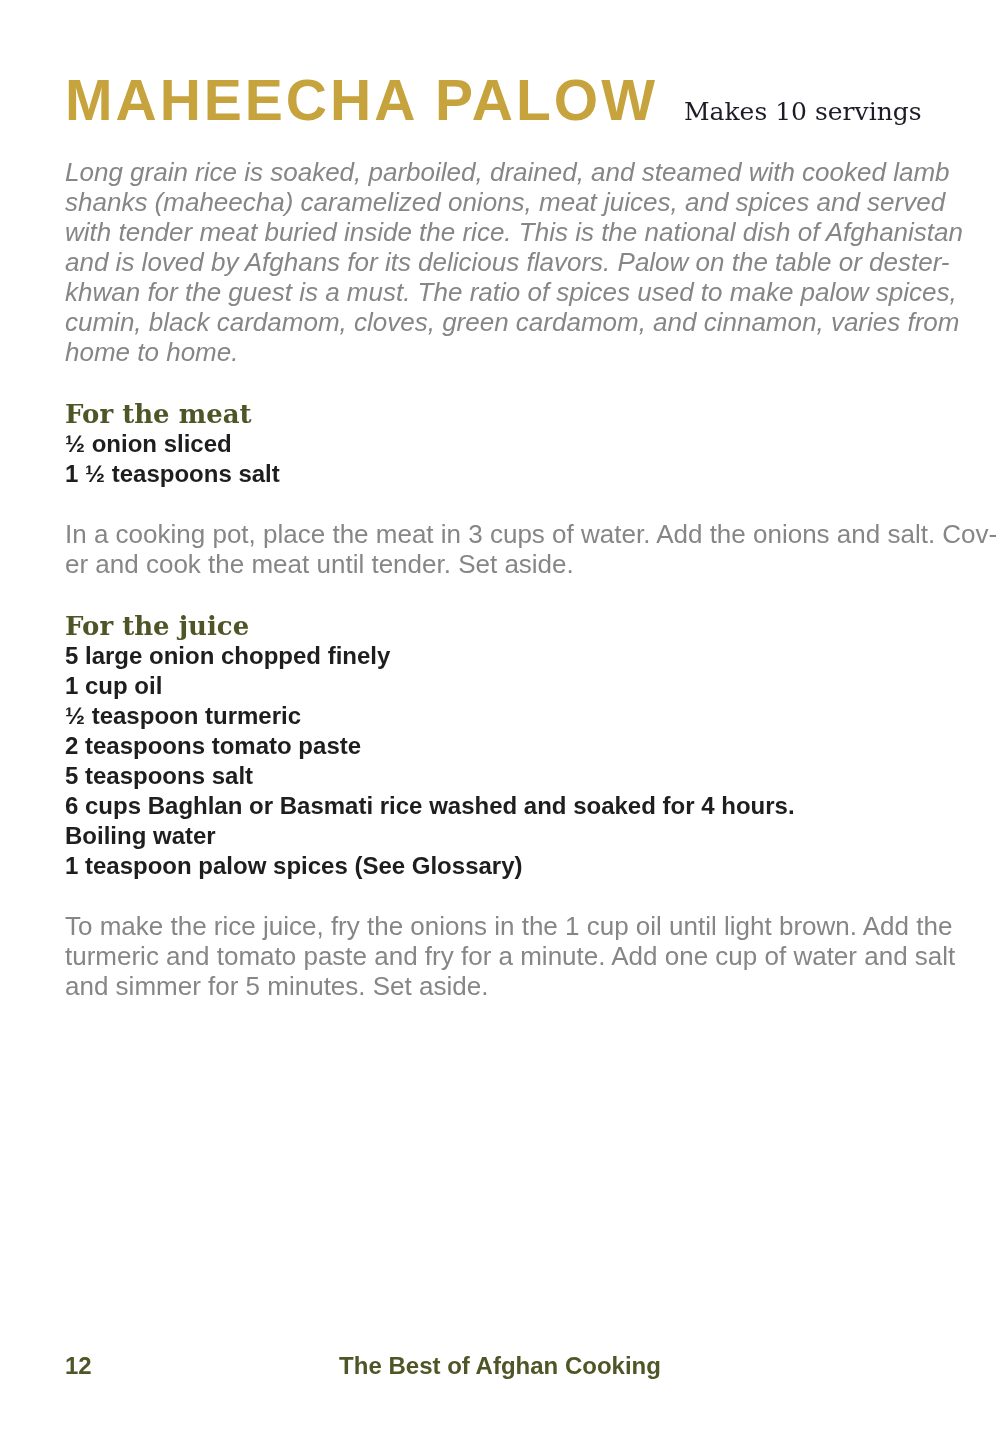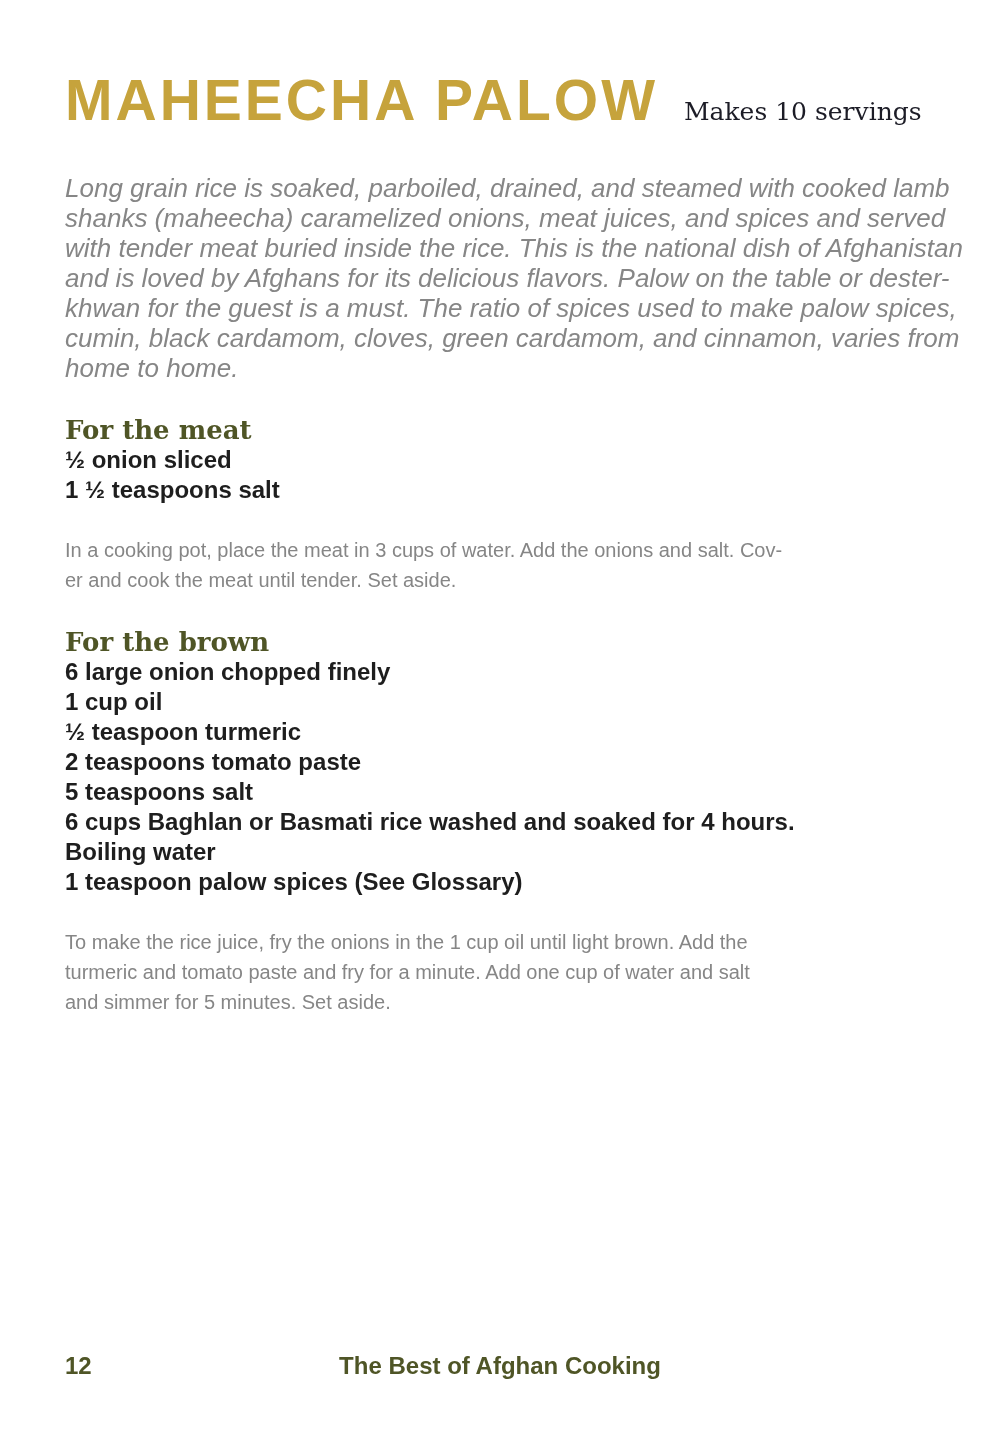--- a/index.html
+++ b/index.html
@@ -33,21 +33,21 @@
     line-height:1.0;
   }
   .servings{
     margin-left:26px;
     font-family:"DejaVu Serif", serif;
     font-size:25px;
     color:#1c1c26;
     letter-spacing:0px;
   }
   .intro{
-    margin-top:44px;
+    margin-top:28px;
     font-style:italic;
     font-size:26px;
     line-height:30px;
     color:var(--body-gray);
   }
   .section-heading{
     margin-top:32px;
     font-family:"DejaVu Serif", serif;
     font-weight:700;
     font-size:26px;
@@ -55,21 +55,21 @@
     color:var(--heading-green);
   }
   .ingredients{
     font-size:24px;
     font-weight:700;
     line-height:30px;
     color:var(--ink);
   }
   .instructions{
     margin-top:30px;
-    font-size:20px;
+    font-size:26px;
     line-height:30px;
     color:var(--body-gray);
   }
   .line{white-space:nowrap;}
   .footer{
     position:absolute;
     left:0;
     top:1352px;
     width:1000px;
     height:30px;
@@ -119,24 +119,24 @@
   <div class="ingredients">
       <div class="line">½ onion sliced</div>
       <div class="line">1 ½ teaspoons salt</div>
     </div>
 
   <div class="instructions">
       <div class="line">In a cooking pot, place the meat in 3 cups of water. Add the onions and salt. Cov-</div>
       <div class="line">er and cook the meat until tender. Set aside.</div>
     </div>
 
-  <div class="section-heading">For the brown</div>
+  <div class="section-heading">For the juice</div>
 
   <div class="ingredients">
-      <div class="line">6 large onion chopped finely</div>
+      <div class="line">5 large onion chopped finely</div>
       <div class="line">1 cup oil</div>
       <div class="line">½ teaspoon turmeric</div>
       <div class="line">2 teaspoons tomato paste</div>
       <div class="line">5 teaspoons salt</div>
       <div class="line">6 cups Baghlan or Basmati rice washed and soaked for 4 hours.</div>
       <div class="line">Boiling water</div>
       <div class="line">1 teaspoon palow spices (See Glossary)</div>
     </div>
 
   <div class="instructions">

